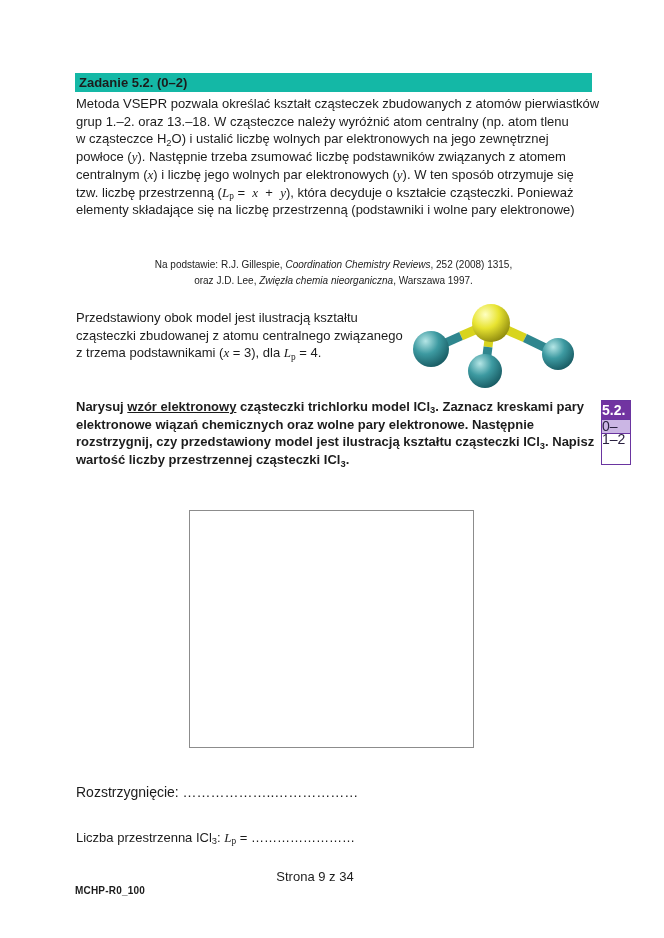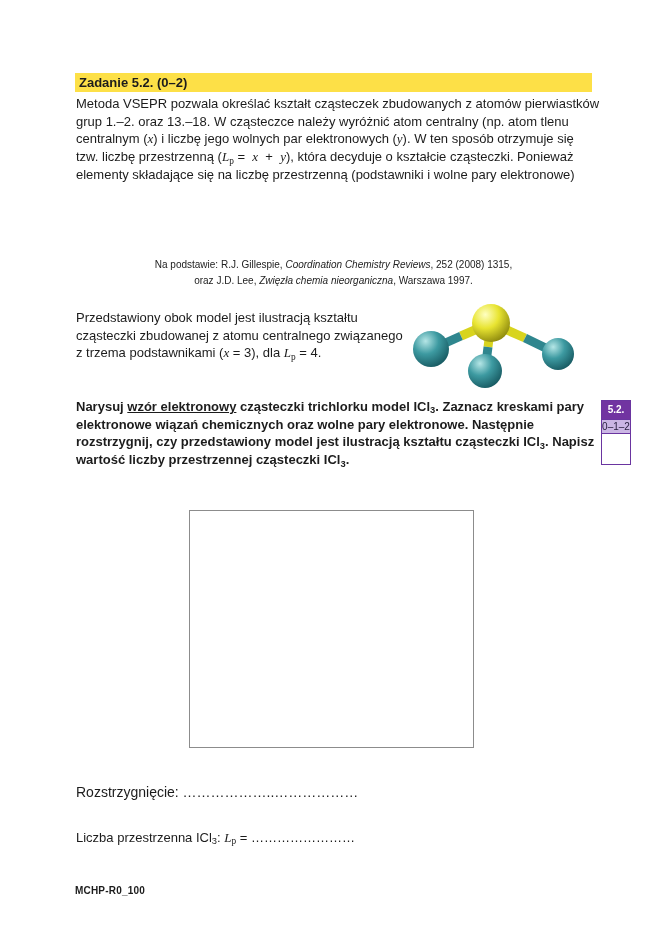--- a/index.html
+++ b/index.html
@@ -8,32 +8,32 @@
     font-family:"Liberation Sans",sans-serif;color:#1c1c1c;overflow:hidden;
   }
   .ln{white-space:pre-wrap;}
   .i{font-style:italic;}
   .u{text-decoration:underline;}
   .m{font-family:"Liberation Serif",serif;font-style:italic;}
   .sub{font-size:0.72em;position:relative;top:0.26em;line-height:0;}
   .msub{font-family:"Liberation Serif",serif;font-size:0.72em;position:relative;top:0.26em;line-height:0;}
   .task-bar{
     position:absolute;left:75px;top:73px;width:517px;height:19px;
-    background:#fde047;font-size:13px;font-weight:bold;line-height:19px;
+    background:#14b8a6;font-size:13px;font-weight:bold;line-height:19px;
     padding-left:4px;box-sizing:border-box;
   }
   .intro{position:absolute;left:76px;top:95px;width:525px;font-size:13px;line-height:17.7px;}
   .source{position:absolute;left:75px;top:257px;width:517px;font-size:10px;line-height:15.8px;text-align:center;color:#222;}
   .model-text{position:absolute;left:76px;top:309px;width:340px;font-size:13px;line-height:17.7px;}
   .molecule{position:absolute;left:403px;top:296px;}
   .task-text{position:absolute;left:76px;top:398px;width:525px;font-size:13px;line-height:17.7px;font-weight:bold;}
   .score-box{
     position:absolute;left:601px;top:400px;width:30px;
     border:1px solid #6a35a0;box-sizing:border-box;background:#fff;
-    font-size:10px;text-align:center;
+    font-size:14px;text-align:left;
   }
   .score-cell-no{background:#7134a1;color:#ffffff;font-weight:bold;height:18px;line-height:18px;border-bottom:1px solid #6a35a0;}
   .score-cell-pts{background:#cbb6e4;color:#2a2140;height:13px;line-height:13px;border-bottom:1px solid #6a35a0;}
   .score-cell-empty{background:#ffffff;height:30px;}
   .answer-box{
     position:absolute;left:189px;top:510px;width:285px;height:238px;
     border:1px solid #8c8c8c;box-sizing:border-box;background:#fff;
   }
   .decision-line{position:absolute;left:76px;top:784px;font-size:14px;}
   .spatial-line{position:absolute;left:76px;top:830px;font-size:13px;}
@@ -45,20 +45,22 @@
 
 <div class="page">
 
   <div class="task-bar">
     <span>Zadanie 5.2. (0–2)</span>
   </div>
 
   <div class="intro">
       <div class="ln"><span>Metoda VSEPR pozwala określać kształt cząsteczek zbudowanych z atomów pierwiastków</span></div>
       <div class="ln"><span>grup 1.–2. oraz 13.–18. W cząsteczce należy wyróżnić atom centralny (np. atom tlenu</span></div>
+      <div class="ln"><span>w cząsteczce H</span><span class="sub">2</span><span>O) i ustalić liczbę wolnych par elektronowych na jego zewnętrznej</span></div>
+      <div class="ln"><span>powłoce (</span><span class="m">y</span><span>). Następnie trzeba zsumować liczbę podstawników związanych z atomem</span></div>
       <div class="ln"><span>centralnym (</span><span class="m">x</span><span>) i liczbę jego wolnych par elektronowych (</span><span class="m">y</span><span>). W ten sposób otrzymuje się</span></div>
       <div class="ln"><span>tzw. liczbę przestrzenną (</span><span class="m">L</span><span class="msub">p</span><span> =  </span><span class="m">x</span><span>  +  </span><span class="m">y</span><span>), która decyduje o kształcie cząsteczki. Ponieważ</span></div>
       <div class="ln"><span>elementy składające się na liczbę przestrzenną (podstawniki i wolne pary elektronowe)</span></div>
     </div>
 
   <div class="source">
       <div class="ln"><span>Na podstawie: R.J. Gillespie, </span><span class="i">Coordination Chemistry Reviews</span><span>, 252 (2008) 1315,</span></div>
       <div class="ln"><span>oraz J.D. Lee, </span><span class="i">Zwięzła chemia nieorganiczna</span><span>, Warszawa 1997.</span></div>
     </div>
 
@@ -105,16 +107,17 @@
     <div class="score-cell-pts">0–1–2</div>
     <div class="score-cell-empty"></div>
   </div>
 
   <div class="answer-box"></div>
 
   <div class="decision-line ln"><span>Rozstrzygnięcie: </span><span>………………..………………</span></div>
 
   <div class="spatial-line ln"><span>Liczba przestrzenna ICl</span><span class="sub">3</span><span>: </span><span class="m">L</span><span class="msub">p</span><span> = </span><span>……………………</span></div>
 
+  <div class="page-number">Strona 9 z 34</div>
 
   <div class="doc-code">MCHP-R0_100</div>
 
 </div>
 
 </body></html>

